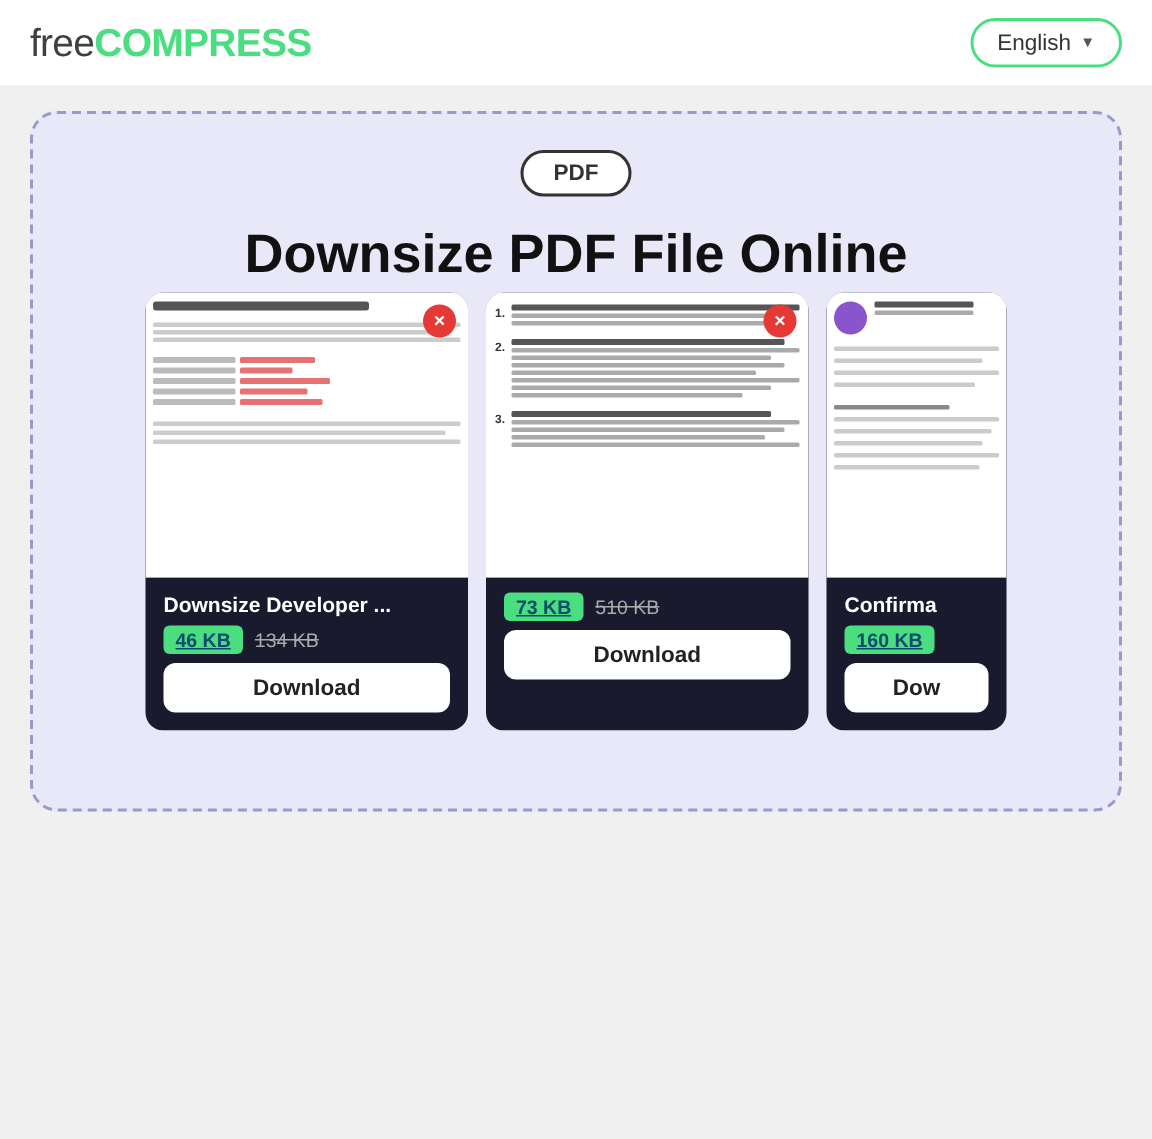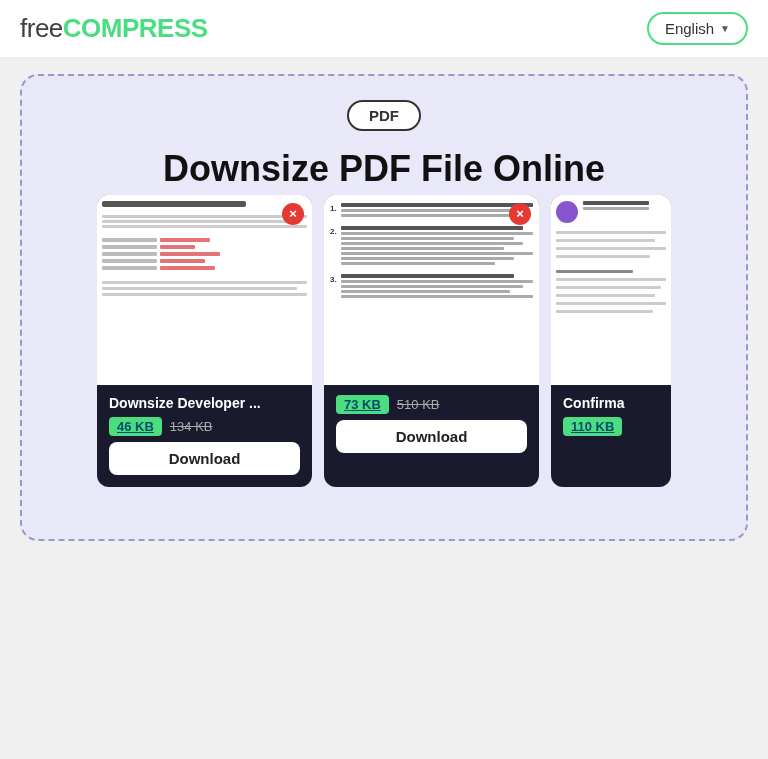--- a/index.html
+++ b/index.html
@@ -482,22 +482,23 @@
             <div class="conf-text-line" style="width:100%;"></div>
             <div class="conf-text-line" style="width:95%;"></div>
             <div class="conf-text-line" style="width:90%;"></div>
             <div class="conf-text-line" style="width:100%;"></div>
             <div class="conf-text-line" style="width:88%;"></div>
           </div>
         </div>
         <div class="card-info">
           <div class="card-filename">Confirma</div>
           <div class="size-row">
-            <span class="size-new">110 KB</span>
+            <span class="size-new">160 KB</span>
           </div>
+          <button class="download-btn">Dow</button>
         </div>
       </div>
 
     </div>
 
 
   </div>
 </div>
 
 </body></html>

